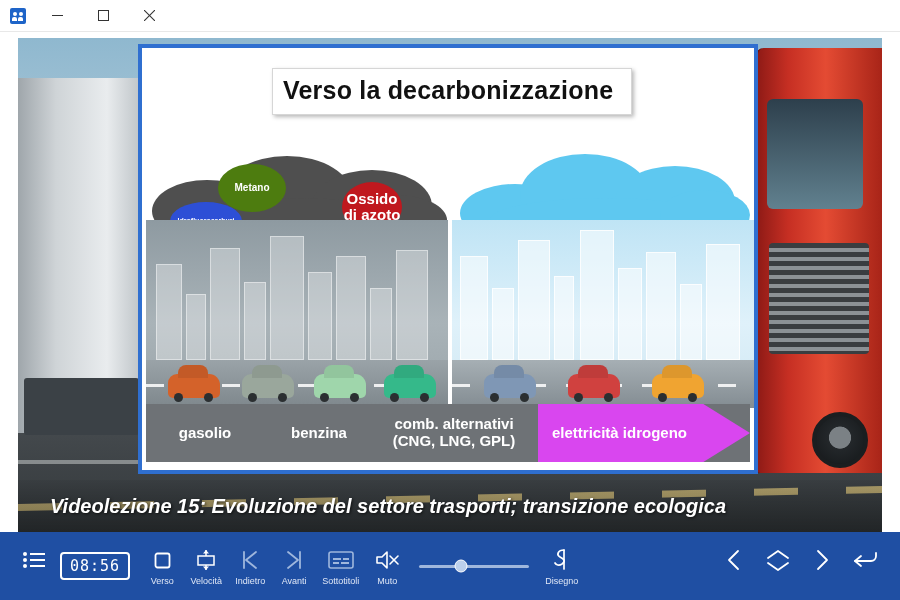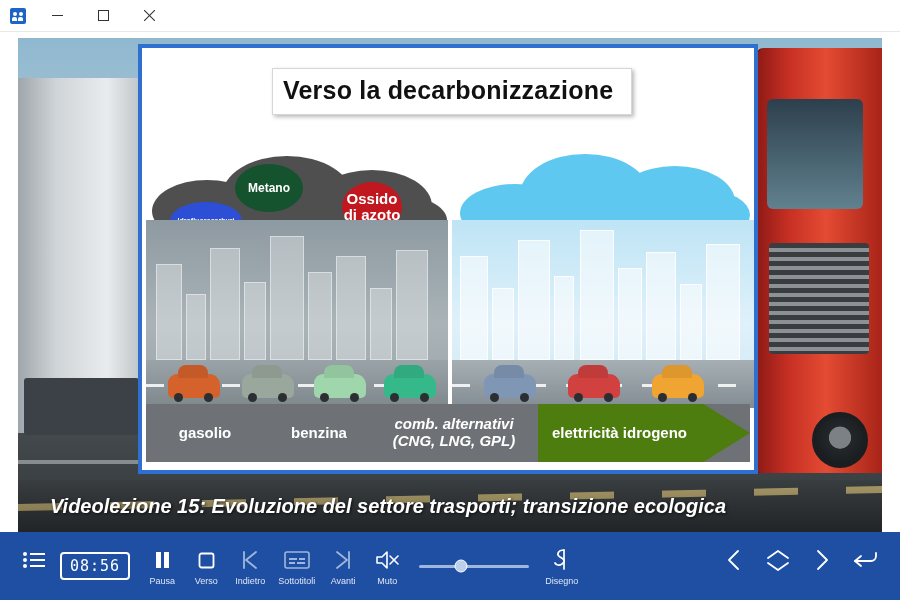--- a/index.html
+++ b/index.html
@@ -205,23 +205,23 @@
   .bubble {
     position: absolute;
     border-radius: 50%;
     display: flex; align-items: center; justify-content: center;
     text-align: center;
     color: #fff;
     font-weight: bold;
     line-height: 1.05;
   }
   .b-metano {
-    left: 83px; top: 24px; width: 68px; height: 48px;
-    background: #14532d;
-    font-size: 12px;
+    left: 66px; top: 24px; width: 68px; height: 48px;
+    background: #4d7c0f;
+    font-size: 10px;
   }
   .b-cfc {
     left: 18px; top: 62px; width: 72px; height: 38px;
     background: #2d4fd6;
     font-size: 7px;
   }
   .b-nox {
     left: 190px; top: 42px; width: 60px; height: 50px;
     background: #c0181e;
     font-size: 15px;
@@ -321,27 +321,27 @@
     flex: 0 0 auto;
     color: #ffffff;
     font-weight: bold;
     font-size: 15px;
     text-align: center;
     line-height: 1.12;
     padding: 0 4px;
   }
   .seg-gasolio   { width: 118px; }
   .seg-benzina   { width: 110px; }
-  .seg-alt       { width: 160px; font-style: italic; }
+  .seg-alt       { width: 160px; }
   .seg-bio       { width: 128px; }
   .arrowgreen {
     position: absolute;
     right: 0; top: 0; bottom: 0;
     width: 212px;
-    background: #4d7c0f;
+    background: #d946ef;
     clip-path: polygon(0 0, 78% 0, 100% 50%, 78% 100%, 0 100%);
     display: flex; align-items: center; justify-content: flex-start;
   }
   .arrowgreen .lbl {
     color: #fff; font-weight: bold; font-size: 15px; line-height: 1.12;
     padding-left: 14px;
   }
 
   
   .caption {
@@ -562,75 +562,78 @@
           <rect x="8" y="9" width="15" height="2" fill="#fff"></rect>
           <rect x="8" y="15" width="15" height="2" fill="#fff"></rect>
         </svg>
       </div>
       <div class="tb-lbl empty">.</div>
     </div>
 
     <div class="timer">08:56</div>
 
 
-    <div class="tb-item">
-      <div class="tb-ico">
-        <svg width="26" height="26" viewBox="0 0 26 26">
-            <rect x="7" y="5" width="5" height="16" fill="#fff"></rect>
-            <rect x="15" y="5" width="5" height="16" fill="#fff"></rect>
-          </svg>
-      </div>
-      <div class="tb-lbl">Pausa</div>
-    </div>
 
     <div class="tb-item">
       <div class="tb-ico">
         <svg width="26" height="26" viewBox="0 0 26 26">
             <rect x="6.5" y="6.5" width="14" height="14" rx="2" fill="none" stroke="#fff" stroke-width="1.8"></rect>
           </svg>
       </div>
       <div class="tb-lbl">Verso</div>
     </div>
 
+    <div class="tb-item">
+      <div class="tb-ico">
+        <svg width="26" height="26" viewBox="0 0 26 26">
+          <rect x="5" y="9" width="16" height="9" fill="none" stroke="#fff" stroke-width="1.5"></rect>
+          <line x1="13" y1="3" x2="13" y2="9" stroke="#fff" stroke-width="1.5"></line>
+          <line x1="13" y1="18" x2="13" y2="23" stroke="#fff" stroke-width="1.5"></line>
+          <polygon points="13,3 10,6.5 16,6.5" fill="#fff"></polygon>
+          <polygon points="13,23 10,19.5 16,19.5" fill="#fff"></polygon>
+        </svg>
+      </div>
+      <div class="tb-lbl">Velocità</div>
+    </div>
 
     <div class="tb-item">
       <div class="tb-ico">
         <svg width="26" height="26" viewBox="0 0 26 26">
           <polyline points="19,5 9,13 19,21" fill="none" stroke="#9fb7dd" stroke-width="1.8" stroke-linejoin="round" stroke-linecap="round"></polyline>
           <line x1="7" y1="5" x2="7" y2="21" stroke="#9fb7dd" stroke-width="1.8" stroke-linecap="round"></line>
         </svg>
       </div>
       <div class="tb-lbl">Indietro</div>
+    </div>
+
+    <div class="tb-item">
+      <div class="tb-ico">
+        <svg width="26" height="26" viewBox="0 0 26 26">
+          <polyline points="7,5 17,13 7,21" fill="none" stroke="#9fb7dd" stroke-width="1.8" stroke-linejoin="round" stroke-linecap="round"></polyline>
+          <line x1="19" y1="5" x2="19" y2="21" stroke="#9fb7dd" stroke-width="1.8" stroke-linecap="round"></line>
+        </svg>
+      </div>
+      <div class="tb-lbl">Avanti</div>
     </div>
 
     <div class="tb-item">
       <div class="tb-ico">
         <svg width="28" height="22" viewBox="0 0 28 22">
           <rect x="2" y="3" width="24" height="16" rx="2" fill="none" stroke="#9fb7dd" stroke-width="1.6"></rect>
           <rect x="6" y="9" width="8" height="2" fill="#9fb7dd"></rect>
           <rect x="16" y="9" width="6" height="2" fill="#9fb7dd"></rect>
           <rect x="6" y="13" width="6" height="2" fill="#9fb7dd"></rect>
           <rect x="14" y="13" width="8" height="2" fill="#9fb7dd"></rect>
         </svg>
       </div>
       <div class="tb-lbl">Sottotitoli</div>
     </div>
 
     <div class="tb-item">
       <div class="tb-ico">
-        <svg width="26" height="26" viewBox="0 0 26 26">
-          <polyline points="7,5 17,13 7,21" fill="none" stroke="#9fb7dd" stroke-width="1.8" stroke-linejoin="round" stroke-linecap="round"></polyline>
-          <line x1="19" y1="5" x2="19" y2="21" stroke="#9fb7dd" stroke-width="1.8" stroke-linecap="round"></line>
-        </svg>
-      </div>
-      <div class="tb-lbl">Avanti</div>
-    </div>
-
-    <div class="tb-item">
-      <div class="tb-ico">
         <svg width="28" height="24" viewBox="0 0 28 24">
           <polygon points="4,9 9,9 14,4 14,20 9,15 4,15" fill="none" stroke="#fff" stroke-width="1.6" stroke-linejoin="round"></polygon>
           <line x1="17" y1="8" x2="25" y2="16" stroke="#fff" stroke-width="1.6" stroke-linecap="round"></line>
           <line x1="25" y1="8" x2="17" y2="16" stroke="#fff" stroke-width="1.6" stroke-linecap="round"></line>
         </svg>
       </div>
       <div class="tb-lbl">Muto</div>
     </div>
 
     <div class="vol">

